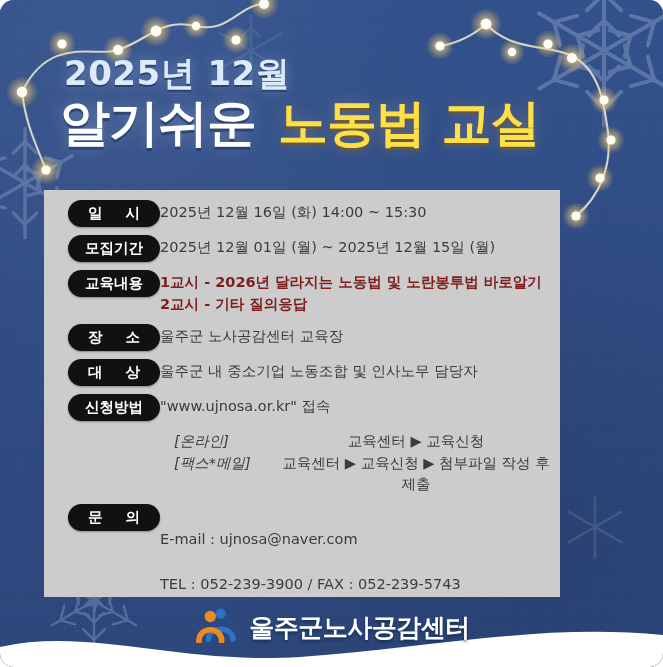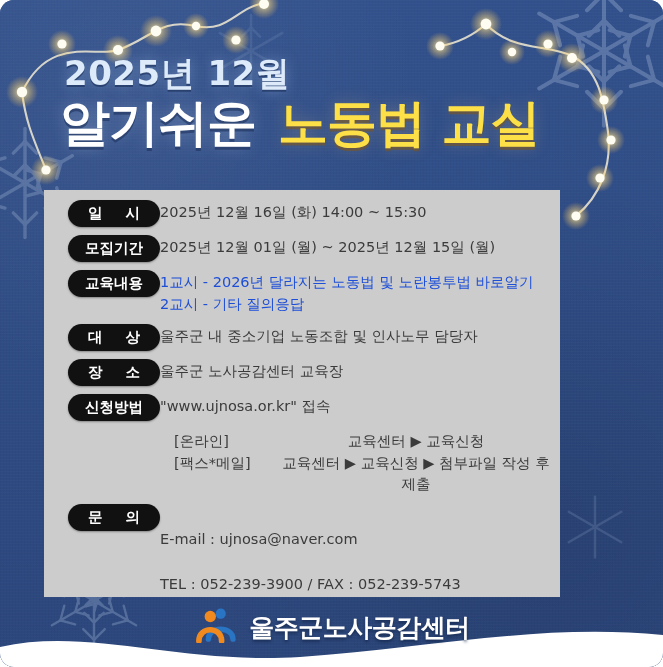--- a/index.html
+++ b/index.html
@@ -127,33 +127,33 @@
     box-shadow: 0 1px 2px rgba(0,0,0,.35);
   }
   .pill.spaced { letter-spacing: 9px; text-indent: 9px; }
   .row-body {
     padding-top: 3px;
     font-size: 14.5px;
     color: #3b3b3b;
     line-height: 1.55;
     white-space: pre-line;
   }
-  .row-body.red { color: #1d4ed8; font-weight: 400; }
+  .row-body.red { color: #7f1d1d; font-weight: 700; }
 
   
   .apply-sub {
     margin-left: 106px;
     margin-top: 10px;
     margin-bottom: 6px;
     font-size: 14.5px;
     color: #3b3b3b;
     line-height: 1.5;
   }
   .apply-sub .sub-row { display: flex; }
-  .apply-sub .sub-tag { flex: 0 0 auto; width: 108px; }
+  .apply-sub .sub-tag { flex: 0 0 auto; width: 108px; font-style: italic; }
   .apply-sub .sub-val { flex: 1 1 auto; text-align: center; }
 
   
   .footer {
     position: absolute;
     left: 0; bottom: 0;
     width: 663px;
     height: 70px;
     display: flex;
     align-items: flex-start;
@@ -394,27 +394,27 @@
         <div class="row-body">2025년 12월 01일 (월) ~ 2025년 12월 15일 (월)</div>
       </div>
 
       <div class="row">
         <div class="pill">교육내용</div>
         <div class="row-body red">1교시 - 2026년 달라지는 노동법  및 노란봉투법 바로알기
 2교시 - 기타 질의응답</div>
       </div>
 
       <div class="row">
+        <div class="pill spaced">장  소</div>
+        <div class="row-body">울주군 노사공감센터 교육장</div>
+      </div>
+
+      <div class="row">
         <div class="pill spaced">대  상</div>
         <div class="row-body">울주군 내 중소기업 노동조합 및 인사노무 담당자</div>
-      </div>
-
-      <div class="row">
-        <div class="pill spaced">장  소</div>
-        <div class="row-body">울주군 노사공감센터 교육장</div>
       </div>
 
       <div class="row">
         <div class="pill">신청방법</div>
         <div class="row-body">"www.ujnosa.or.kr" 접속</div>
       </div>
 
       <div class="apply-sub">
         <div class="sub-row">
           <span class="sub-tag">[온라인]</span>

